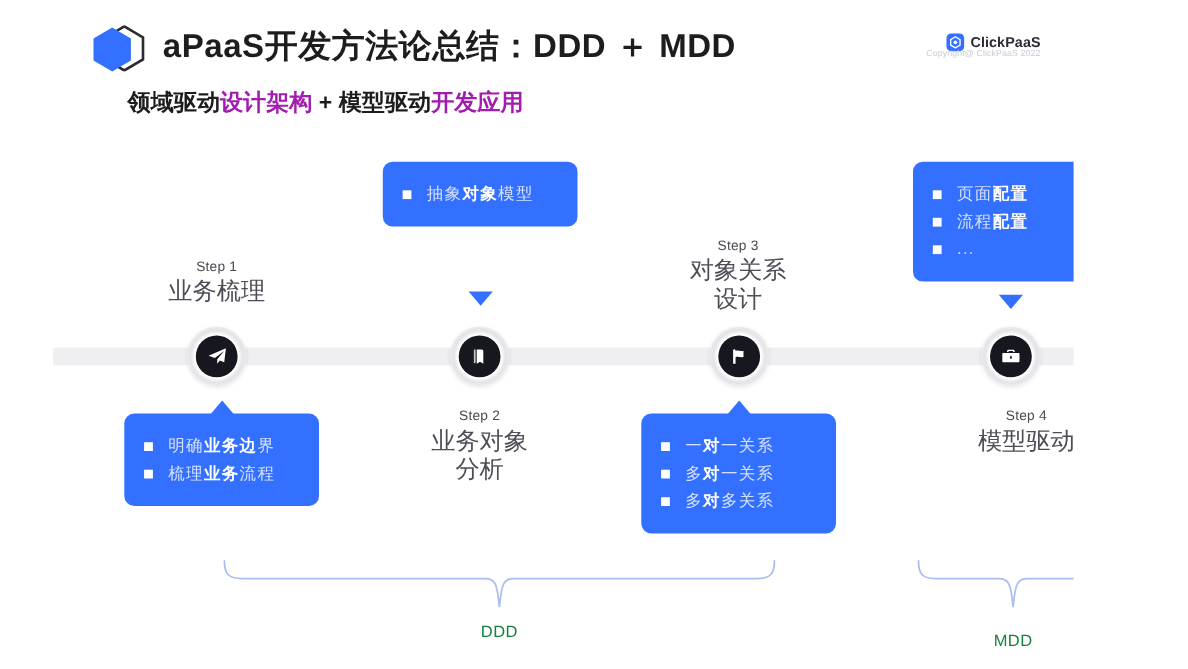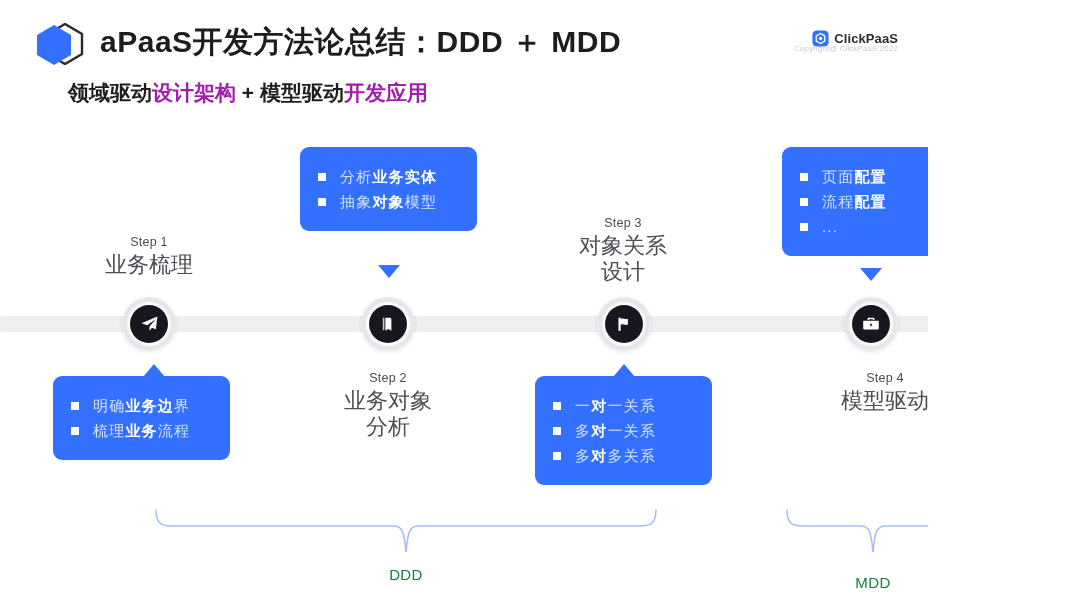--- a/index.html
+++ b/index.html
@@ -10,20 +10,21 @@
   body {
     font-family: "Liberation Sans", "DejaVu Sans", sans-serif;
     color: #1a1a1a;
   }
   #slide {
     position: relative;
     width: 928px;
     height: 608px;
     background: #ffffff;
     overflow: hidden;
+    margin-left: 48px;
   }
 
   
   .header-logo {
     position: absolute;
     left: 34px;
     top: 22px;
     width: 56px;
     height: 44px;
   }
@@ -242,39 +243,35 @@
 
   <div class="node" style="left:122px;">
     <div class="node-core">
       <svg width="19" height="19" viewBox="0 0 24 24" fill="#ffffff">
         <path d="M22 2L2 10.5l7.2 2.6L20 5.2l-8 9.4v5.3l3.1-3.9L20 18z"></path>
       </svg>
     </div>
   </div>
 
   <div class="arrow arrow-up" style="left:143px; top:364px;"></div>
-  <div class="callout" style="left:53px; top:376px; width:177px;">
+  <div class="callout" style="left:65px; top:376px; width:177px;">
     <ul>
       <li>
         <span class="bullet-sq"></span>
         <span class="li-text"><span class="soft">明确</span><span class="strong">业务边</span><span class="soft">界</span></span>
       </li>
       <li>
         <span class="bullet-sq"></span>
         <span class="li-text"><span class="soft">梳理</span><span class="strong">业务</span><span class="soft">流程</span></span>
       </li>
     </ul>
   </div>
 
   <div class="callout" style="left:300px; top:147px; width:177px;">
     <ul>
-      <li>
-        <span class="bullet-sq"></span>
-        <span class="li-text"><span class="soft">分析</span><span class="strong">业务实体</span><span class="soft"></span></span>
-      </li>
       <li>
         <span class="bullet-sq"></span>
         <span class="li-text"><span class="soft">抽象</span><span class="strong">对象</span><span class="soft">模型</span></span>
       </li>
     </ul>
   </div>
   <div class="arrow arrow-down" style="left:378px; top:265px;"></div>
 
   <div class="node" style="left:361px;">
     <div class="node-core">

